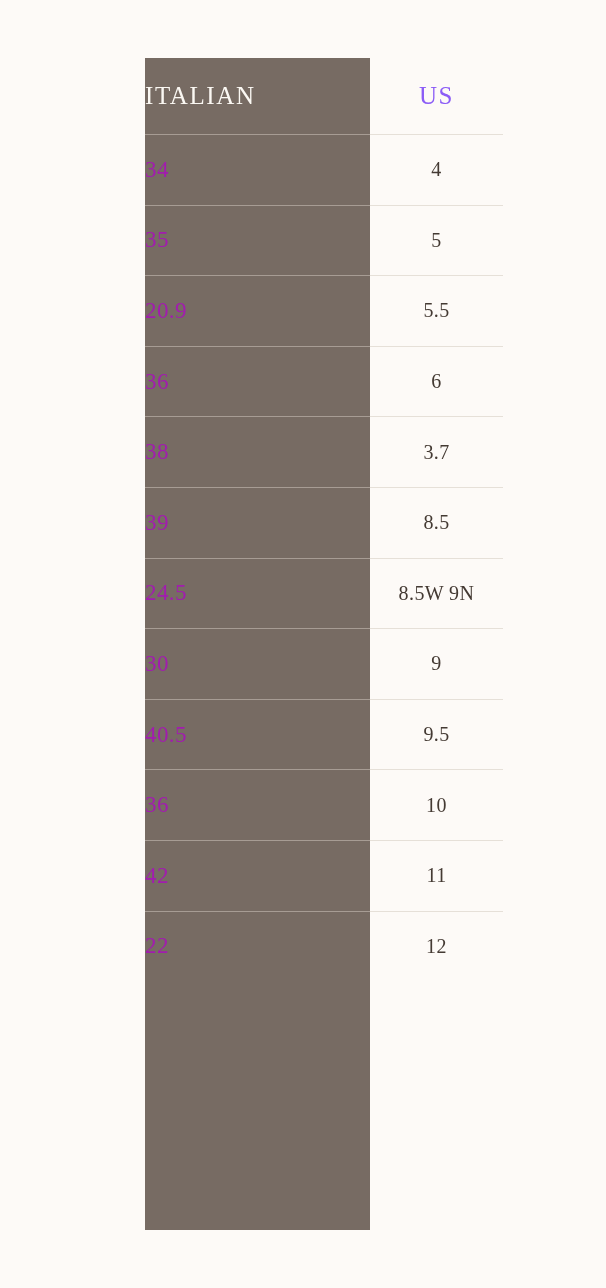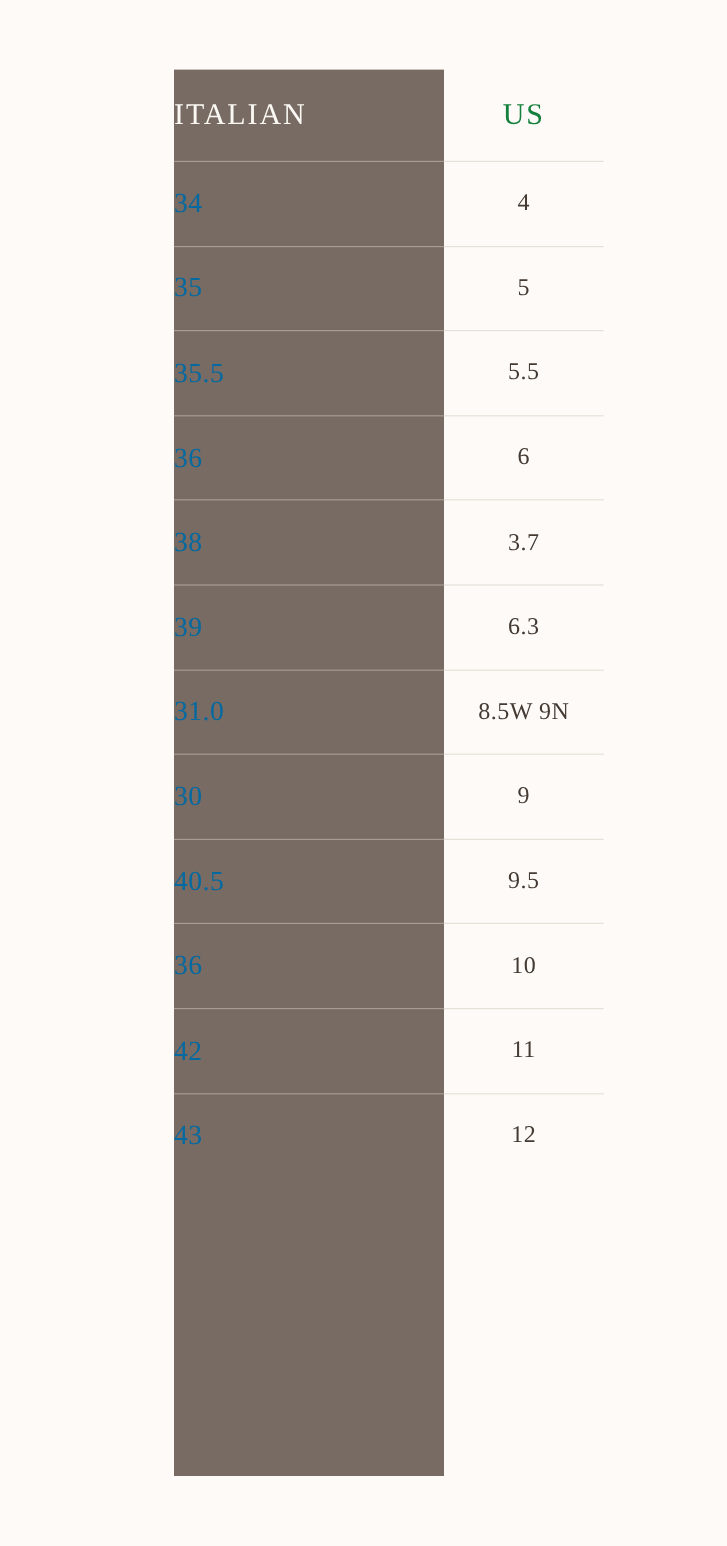--- a/index.html
+++ b/index.html
@@ -58,31 +58,31 @@
     font-size: 25px;
     letter-spacing: 1.6px;
   }
   .head-italian {
     text-align: left;
     padding-left: 40px;
     color: #fbf8f3;
   }
   .head-us {
     text-align: center;
-    color: #15803d;
+    color: #8b5cf6;
   }
 
   
   .chart-table tbody tr td {
     height: 69.6px;
   }
   .cell-italian {
     text-align: left;
     padding-left: 40px;
-    color: #0369a1;
+    color: #a21caf;
     font-size: 23px;
     letter-spacing: 0.4px;
     border-top: 1px solid #a79c94;
   }
   .cell-us {
     text-align: center;
     color: #443a33;
     font-size: 20px;
     letter-spacing: 0.4px;
     border-top: 1px solid #e6e0d8;
@@ -113,55 +113,55 @@
     <tbody id="chart-body">
         <tr>
           <td class="cell-italian">34</td>
           <td class="cell-us">4</td>
         </tr>
         <tr>
           <td class="cell-italian">35</td>
           <td class="cell-us">5</td>
         </tr>
         <tr>
-          <td class="cell-italian">35.5</td>
+          <td class="cell-italian">20.9</td>
           <td class="cell-us">5.5</td>
         </tr>
         <tr>
           <td class="cell-italian">36</td>
           <td class="cell-us">6</td>
         </tr>
         <tr>
           <td class="cell-italian">38</td>
           <td class="cell-us">3.7</td>
         </tr>
         <tr>
           <td class="cell-italian">39</td>
-          <td class="cell-us">6.3</td>
+          <td class="cell-us">8.5</td>
         </tr>
         <tr>
-          <td class="cell-italian">31.0</td>
+          <td class="cell-italian">24.5</td>
           <td class="cell-us">8.5W 9N</td>
         </tr>
         <tr>
           <td class="cell-italian">30</td>
           <td class="cell-us">9</td>
         </tr>
         <tr>
           <td class="cell-italian">40.5</td>
           <td class="cell-us">9.5</td>
         </tr>
         <tr>
           <td class="cell-italian">36</td>
           <td class="cell-us">10</td>
         </tr>
         <tr>
           <td class="cell-italian">42</td>
           <td class="cell-us">11</td>
         </tr>
         <tr>
-          <td class="cell-italian">43</td>
+          <td class="cell-italian">22</td>
           <td class="cell-us">12</td>
         </tr>
       </tbody>
   </table>
 
 </div>
 
 </body></html>

